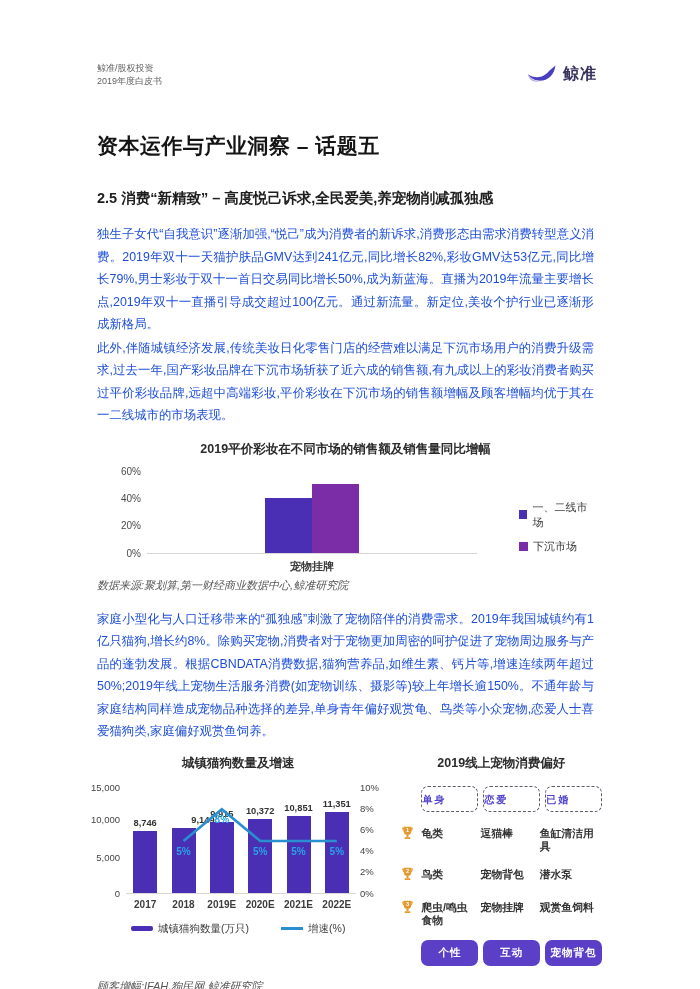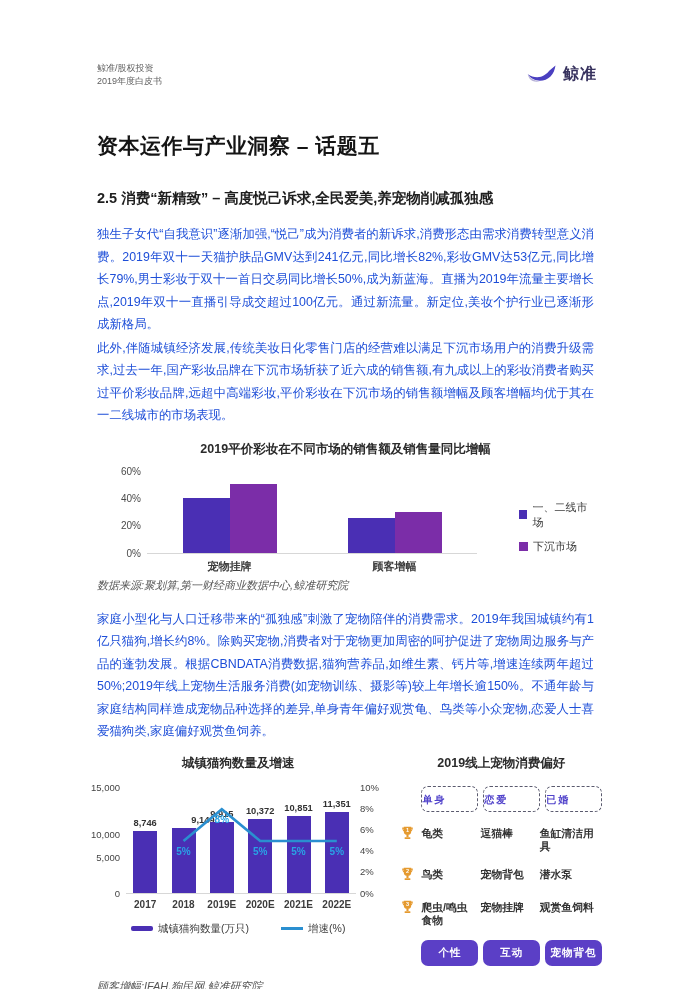--- a/index.html
+++ b/index.html
@@ -121,27 +121,20 @@
             <div style="bottom: 77px;">60%</div>
           </div>
         <div class="c1-area" id="c1-area">
             <div class="c1-group">
               <div class="c1-bars">
                 <div class="c1-bar" style="height: 54.6667px; background: rgb(74, 47, 180);"></div>
                 <div class="c1-bar" style="height: 68.3333px; background: rgb(123, 45, 168);"></div>
               </div>
               <div class="c1-xlabel">宠物挂牌</div>
             </div>
-            <div class="c1-group">
-              <div class="c1-bars">
-                <div class="c1-bar" style="height: 34.1667px; background: rgb(74, 47, 180);"></div>
-                <div class="c1-bar" style="height: 41px; background: rgb(123, 45, 168);"></div>
-              </div>
-              <div class="c1-xlabel">顾客增幅</div>
-            </div>
           </div>
       </div>
       <div class="chart1-legend" id="c1-legend">
           <div class="legend-item">
             <span class="swatch" style="background: rgb(74, 47, 180);"></span>
             <span>一、二线市场</span>
           </div>
           <div class="legend-item">
             <span class="swatch" style="background: rgb(123, 45, 168);"></span>
             <span>下沉市场</span>
@@ -155,21 +148,21 @@
   <p class="body-text">家庭小型化与人口迁移带来的“孤独感”刺激了宠物陪伴的消费需求。2019年我国城镇约有1亿只猫狗,增长约8%。除购买宠物,消费者对于宠物更加周密的呵护促进了宠物周边服务与产品的蓬勃发展。根据CBNDATA消费数据,猫狗营养品,如维生素、钙片等,增速连续两年超过50%;2019年线上宠物生活服务消费(如宠物训练、摄影等)较上年增长逾150%。不通年龄与家庭结构同样造成宠物品种选择的差异,单身青年偏好观赏龟、鸟类等小众宠物,恋爱人士喜爱猫狗类,家庭偏好观赏鱼饲养。</p>
 
   <div class="charts-row">
 
     <div class="chart2">
       <div class="chart-title">城镇猫狗数量及增速</div>
       <div class="c2-body">
         <div class="c2-yl" id="c2-yl">
             <div style="bottom: -5px;">0</div>
             <div style="bottom: 30.3333px;">5,000</div>
-            <div style="bottom: 54px;">10,000</div>
+            <div style="bottom: 69px;">10,000</div>
             <div style="bottom: 101px;">15,000</div>
           </div>
         <div class="c2-plot" id="c2-plot">
             <div class="c2-bar" style="left: 7.16667px; width: 24px; height: 61.8051px; background: rgb(74, 47, 180);"></div>
             <div class="c2-vlabel" style="left: 19.1667px; bottom: 64.8051px;">8,746</div>
             <div class="c2-bar" style="left: 45.5px; width: 24px; height: 64.6529px; background: rgb(74, 47, 180);"></div>
             <div class="c2-vlabel" style="left: 64px; bottom: 67.6529px; padding-left: 26px;">9,149</div>
             <div class="c2-llabel" style="color: rgb(41, 163, 230); left: 57.5px; top: 58px;">5%</div>
             <div class="c2-bar" style="left: 83.8333px; width: 24px; height: 70.066px; background: rgb(74, 47, 180);"></div>
             <div class="c2-vlabel" style="left: 95.8333px; bottom: 73.066px;">9,915</div>

